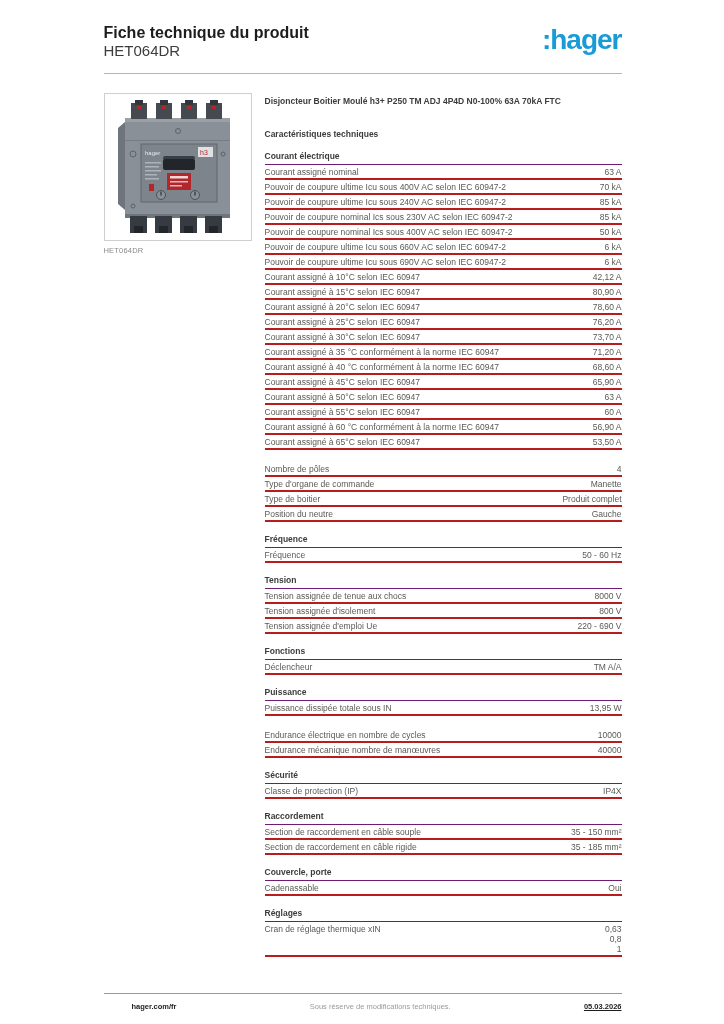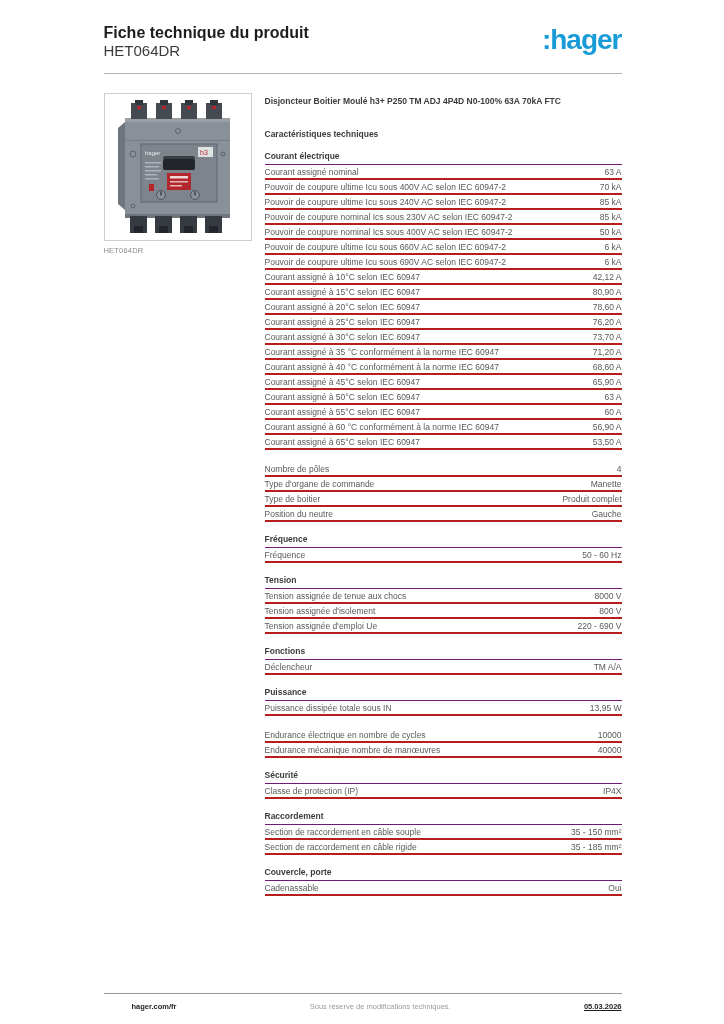--- a/index.html
+++ b/index.html
@@ -386,20 +386,27 @@
             </div>
           </div>
           <div class="section">
             <div class="section-title">Couvercle, porte</div>
             <div class="row">
               <span class="row-label">Cadenassable</span>
               <span class="row-value">Oui</span>
             </div>
           </div>
           <div class="section">
+            <div class="section-title">Réglages</div>
+            <div class="row">
+              <span class="row-label">Cran de réglage thermique xIN</span>
+              <span class="row-value">0,63
+0,8
+1</span>
+            </div>
           </div>
         </div>
     </div>
 
   </div>
 
   <div class="footer">
     <div class="footer-rule"></div>
     <div class="footer-row">
       <span class="footer-left">hager.com/fr</span>

